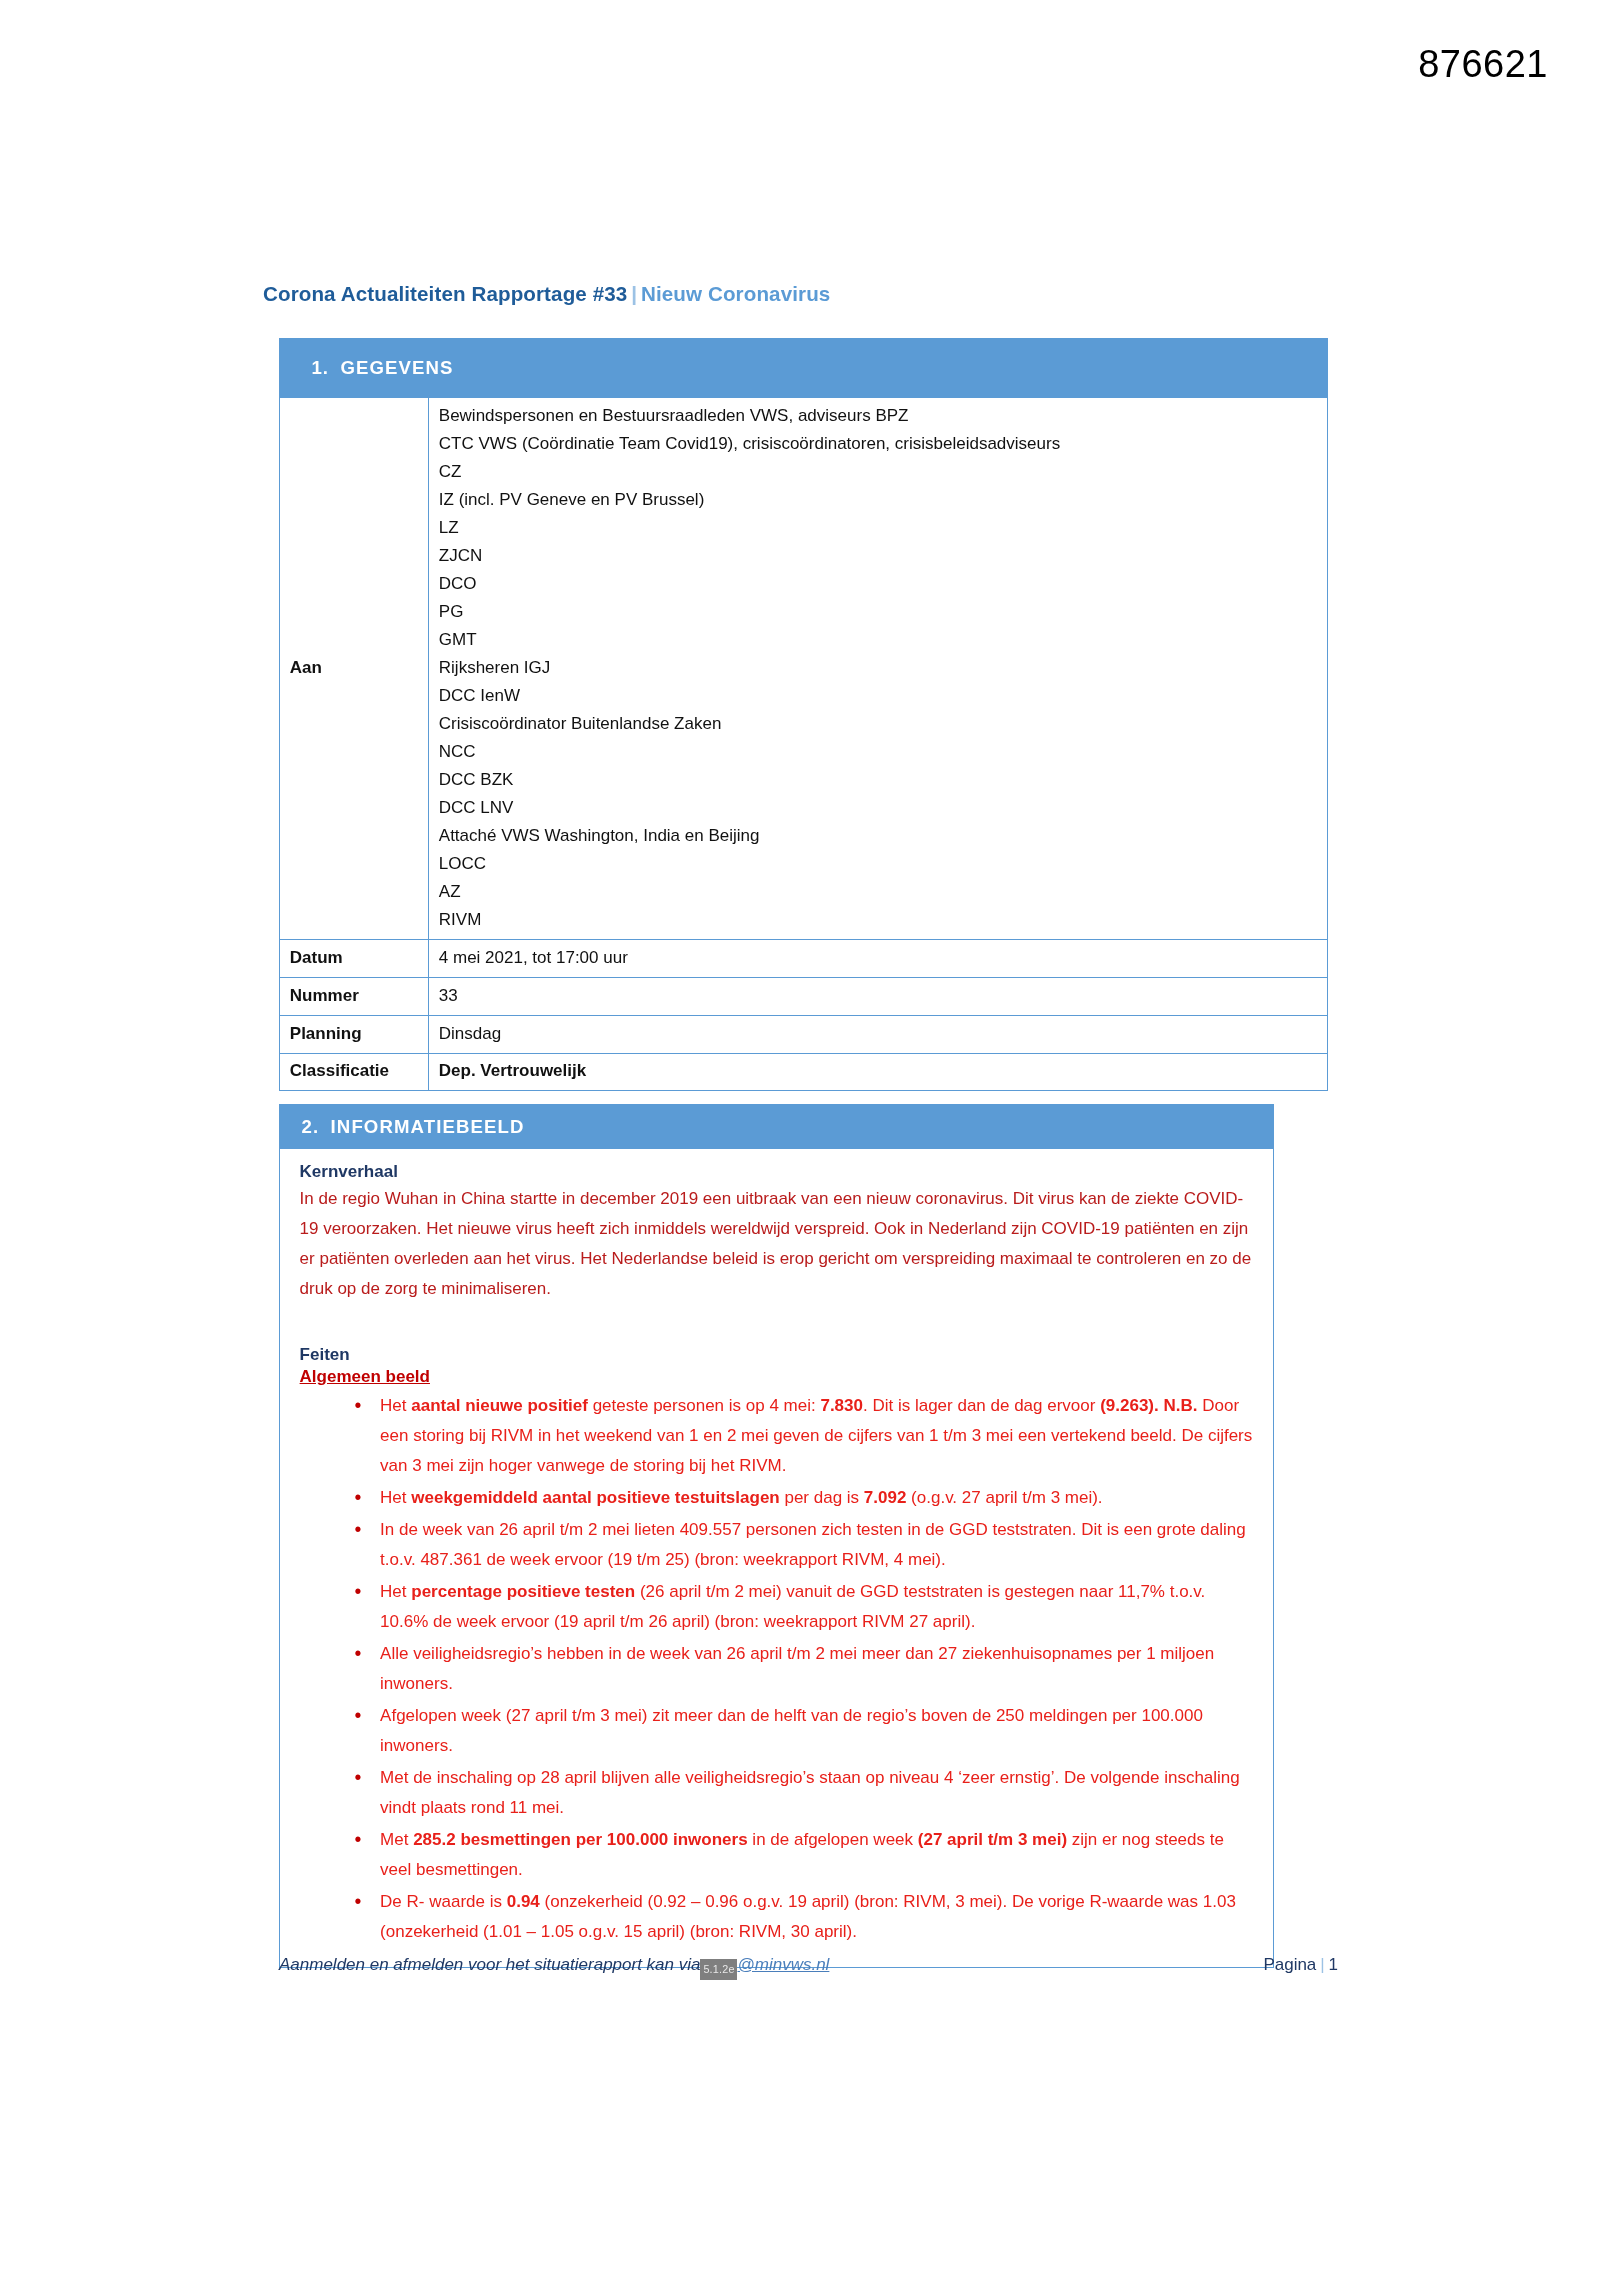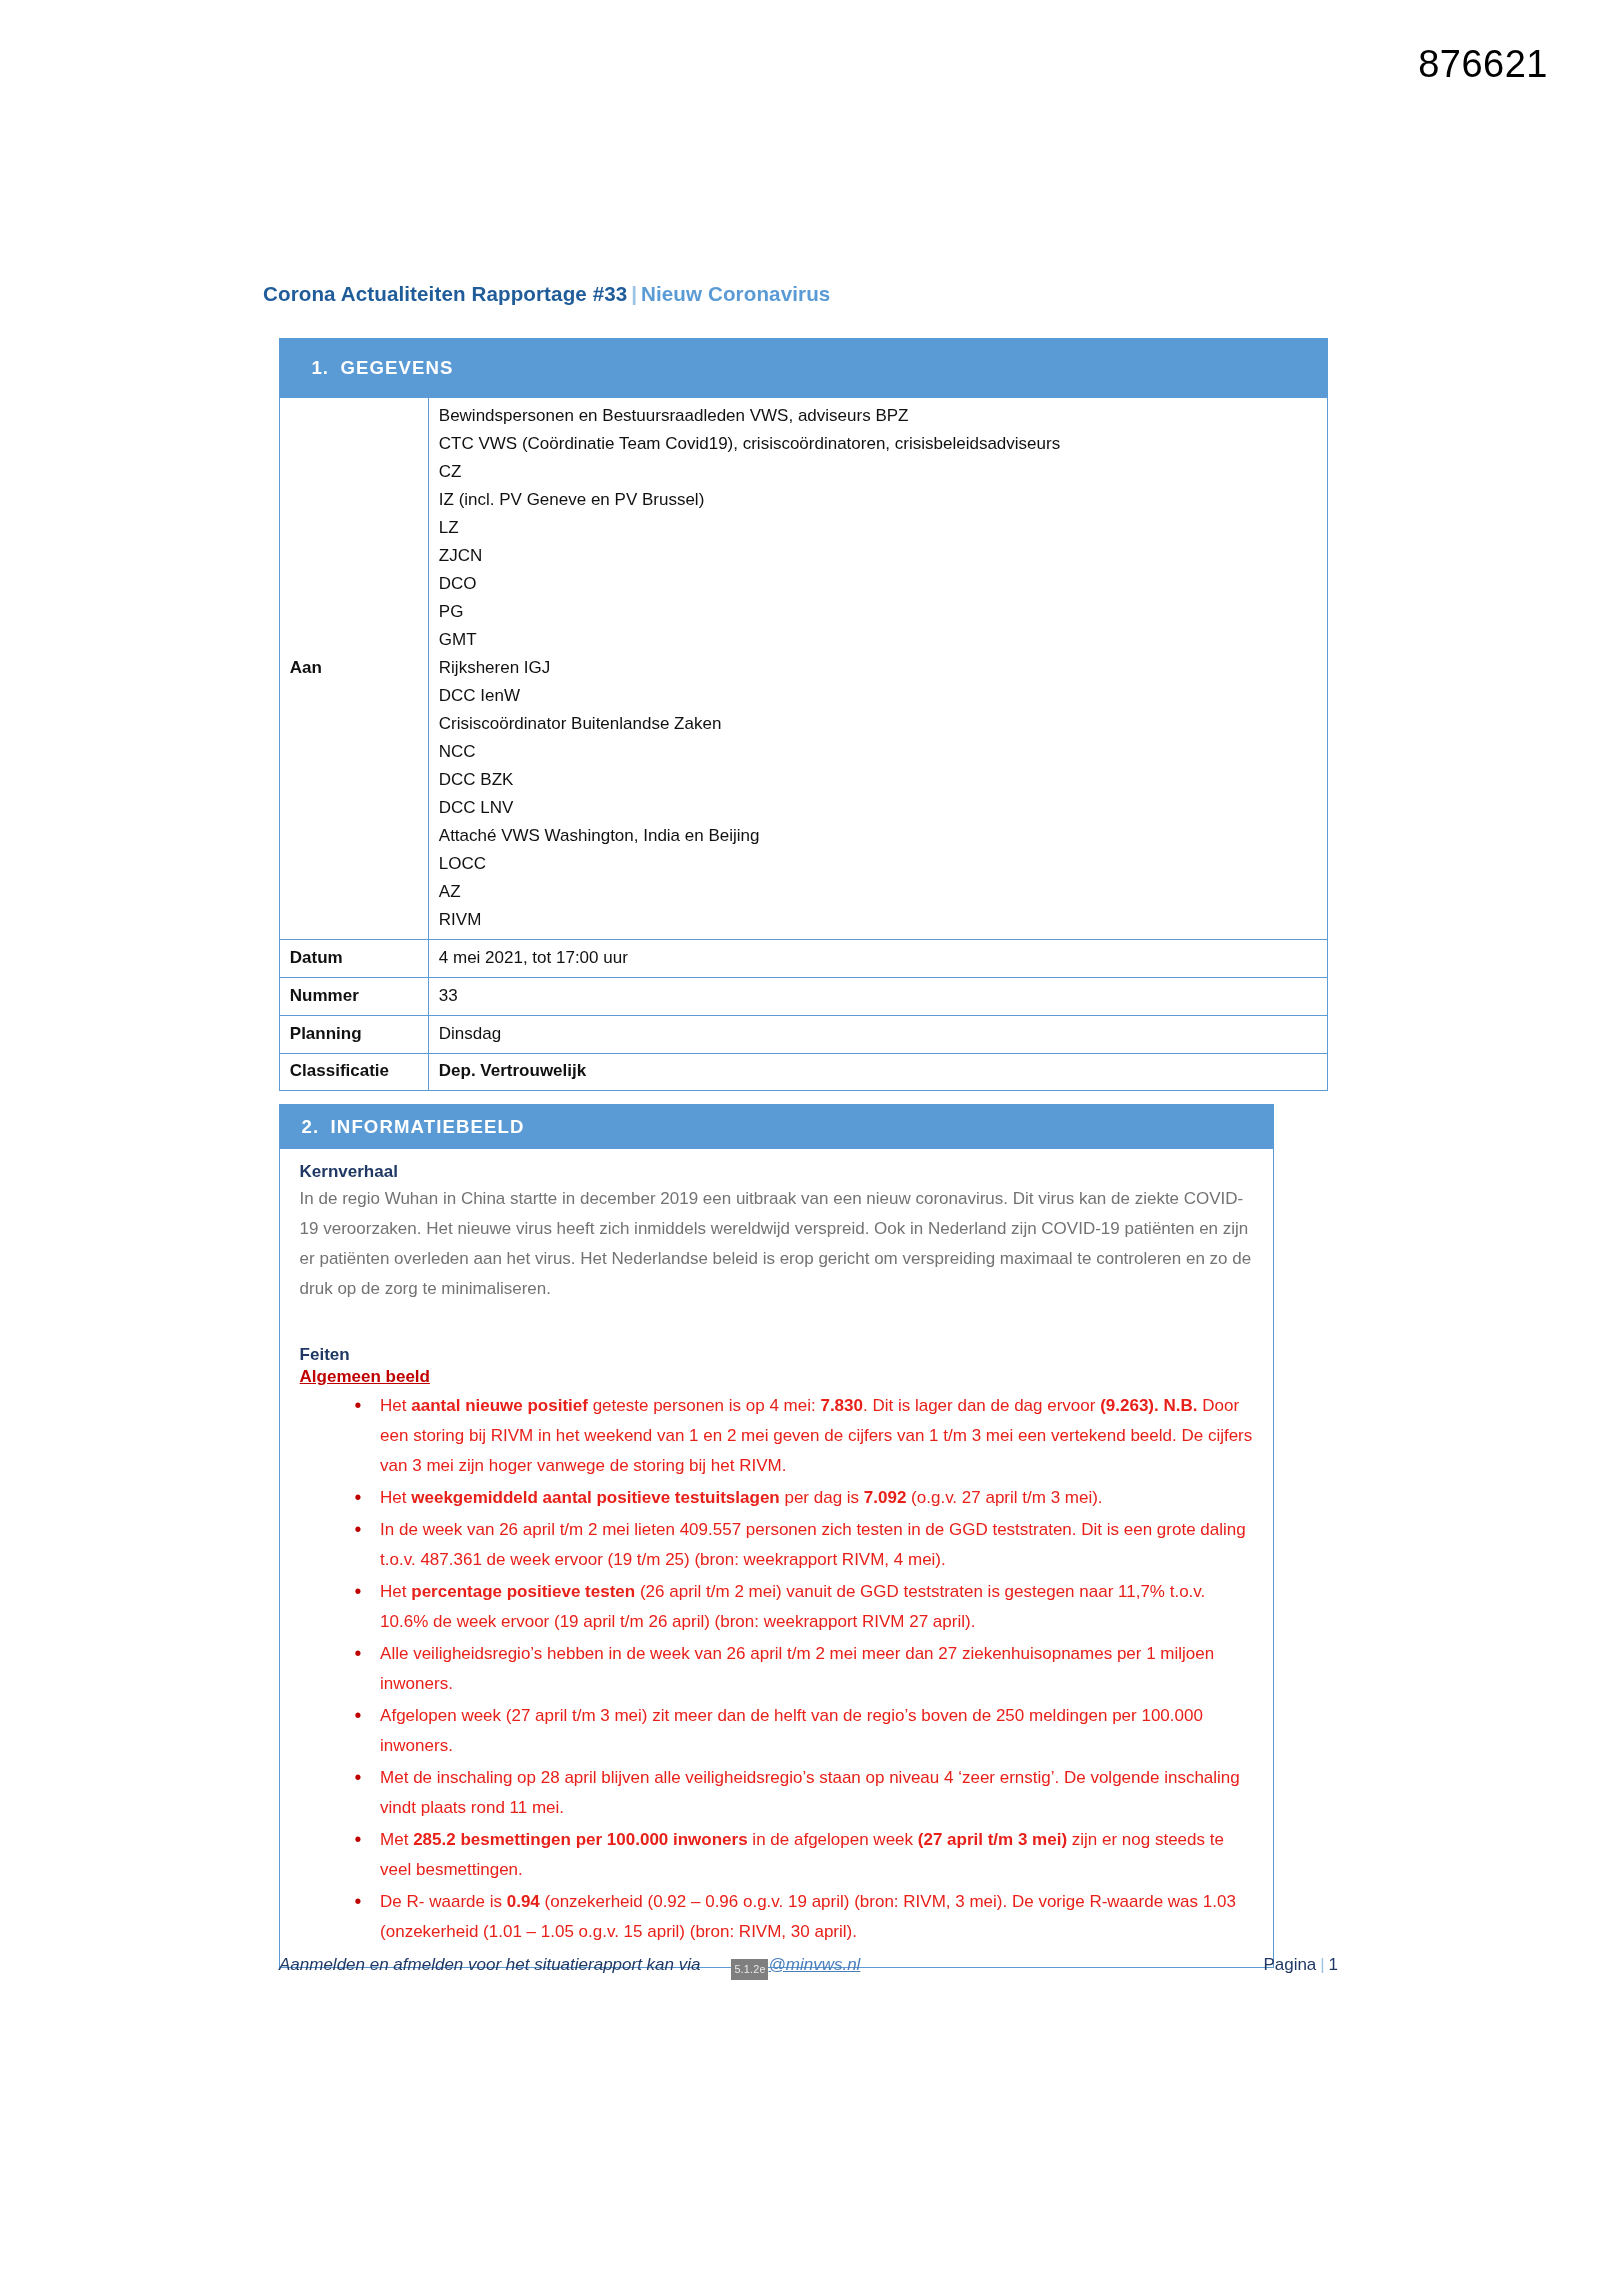--- a/index.html
+++ b/index.html
@@ -111,21 +111,21 @@
   }
   .sub-head {
     font-size: 17px;
     font-weight: bold;
     color: #1F3864;
     margin: 0 0 2px 0;
   }
   .kern-text {
     font-size: 17px;
     line-height: 30px;
-    color: #737373;
+    color: #b91c1c;
     margin: 0;
   }
   .feiten-head {
     font-size: 17px;
     font-weight: bold;
     color: #1F3864;
     margin: 41px 0 0 0;
   }
   .algemeen-head {
     font-size: 17px;
@@ -177,21 +177,20 @@
     display: inline-block;
     background: #7F7F7F;
     color: #e8e8e8;
     font-style: normal;
     font-size: 10.8px;
     line-height: 21.6px;
     height: 21.6px;
     padding: 0 2.9px;
     vertical-align: -2.9px;
     letter-spacing: 0.2px;
-    margin-left: 31px;
   }
   .mail-link {
     color: #4A7EBB;
     text-decoration: underline;
     font-style: italic;
   }
   .footer-right {
     position: absolute;
     right: 0; top: 0;
     white-space: nowrap;

